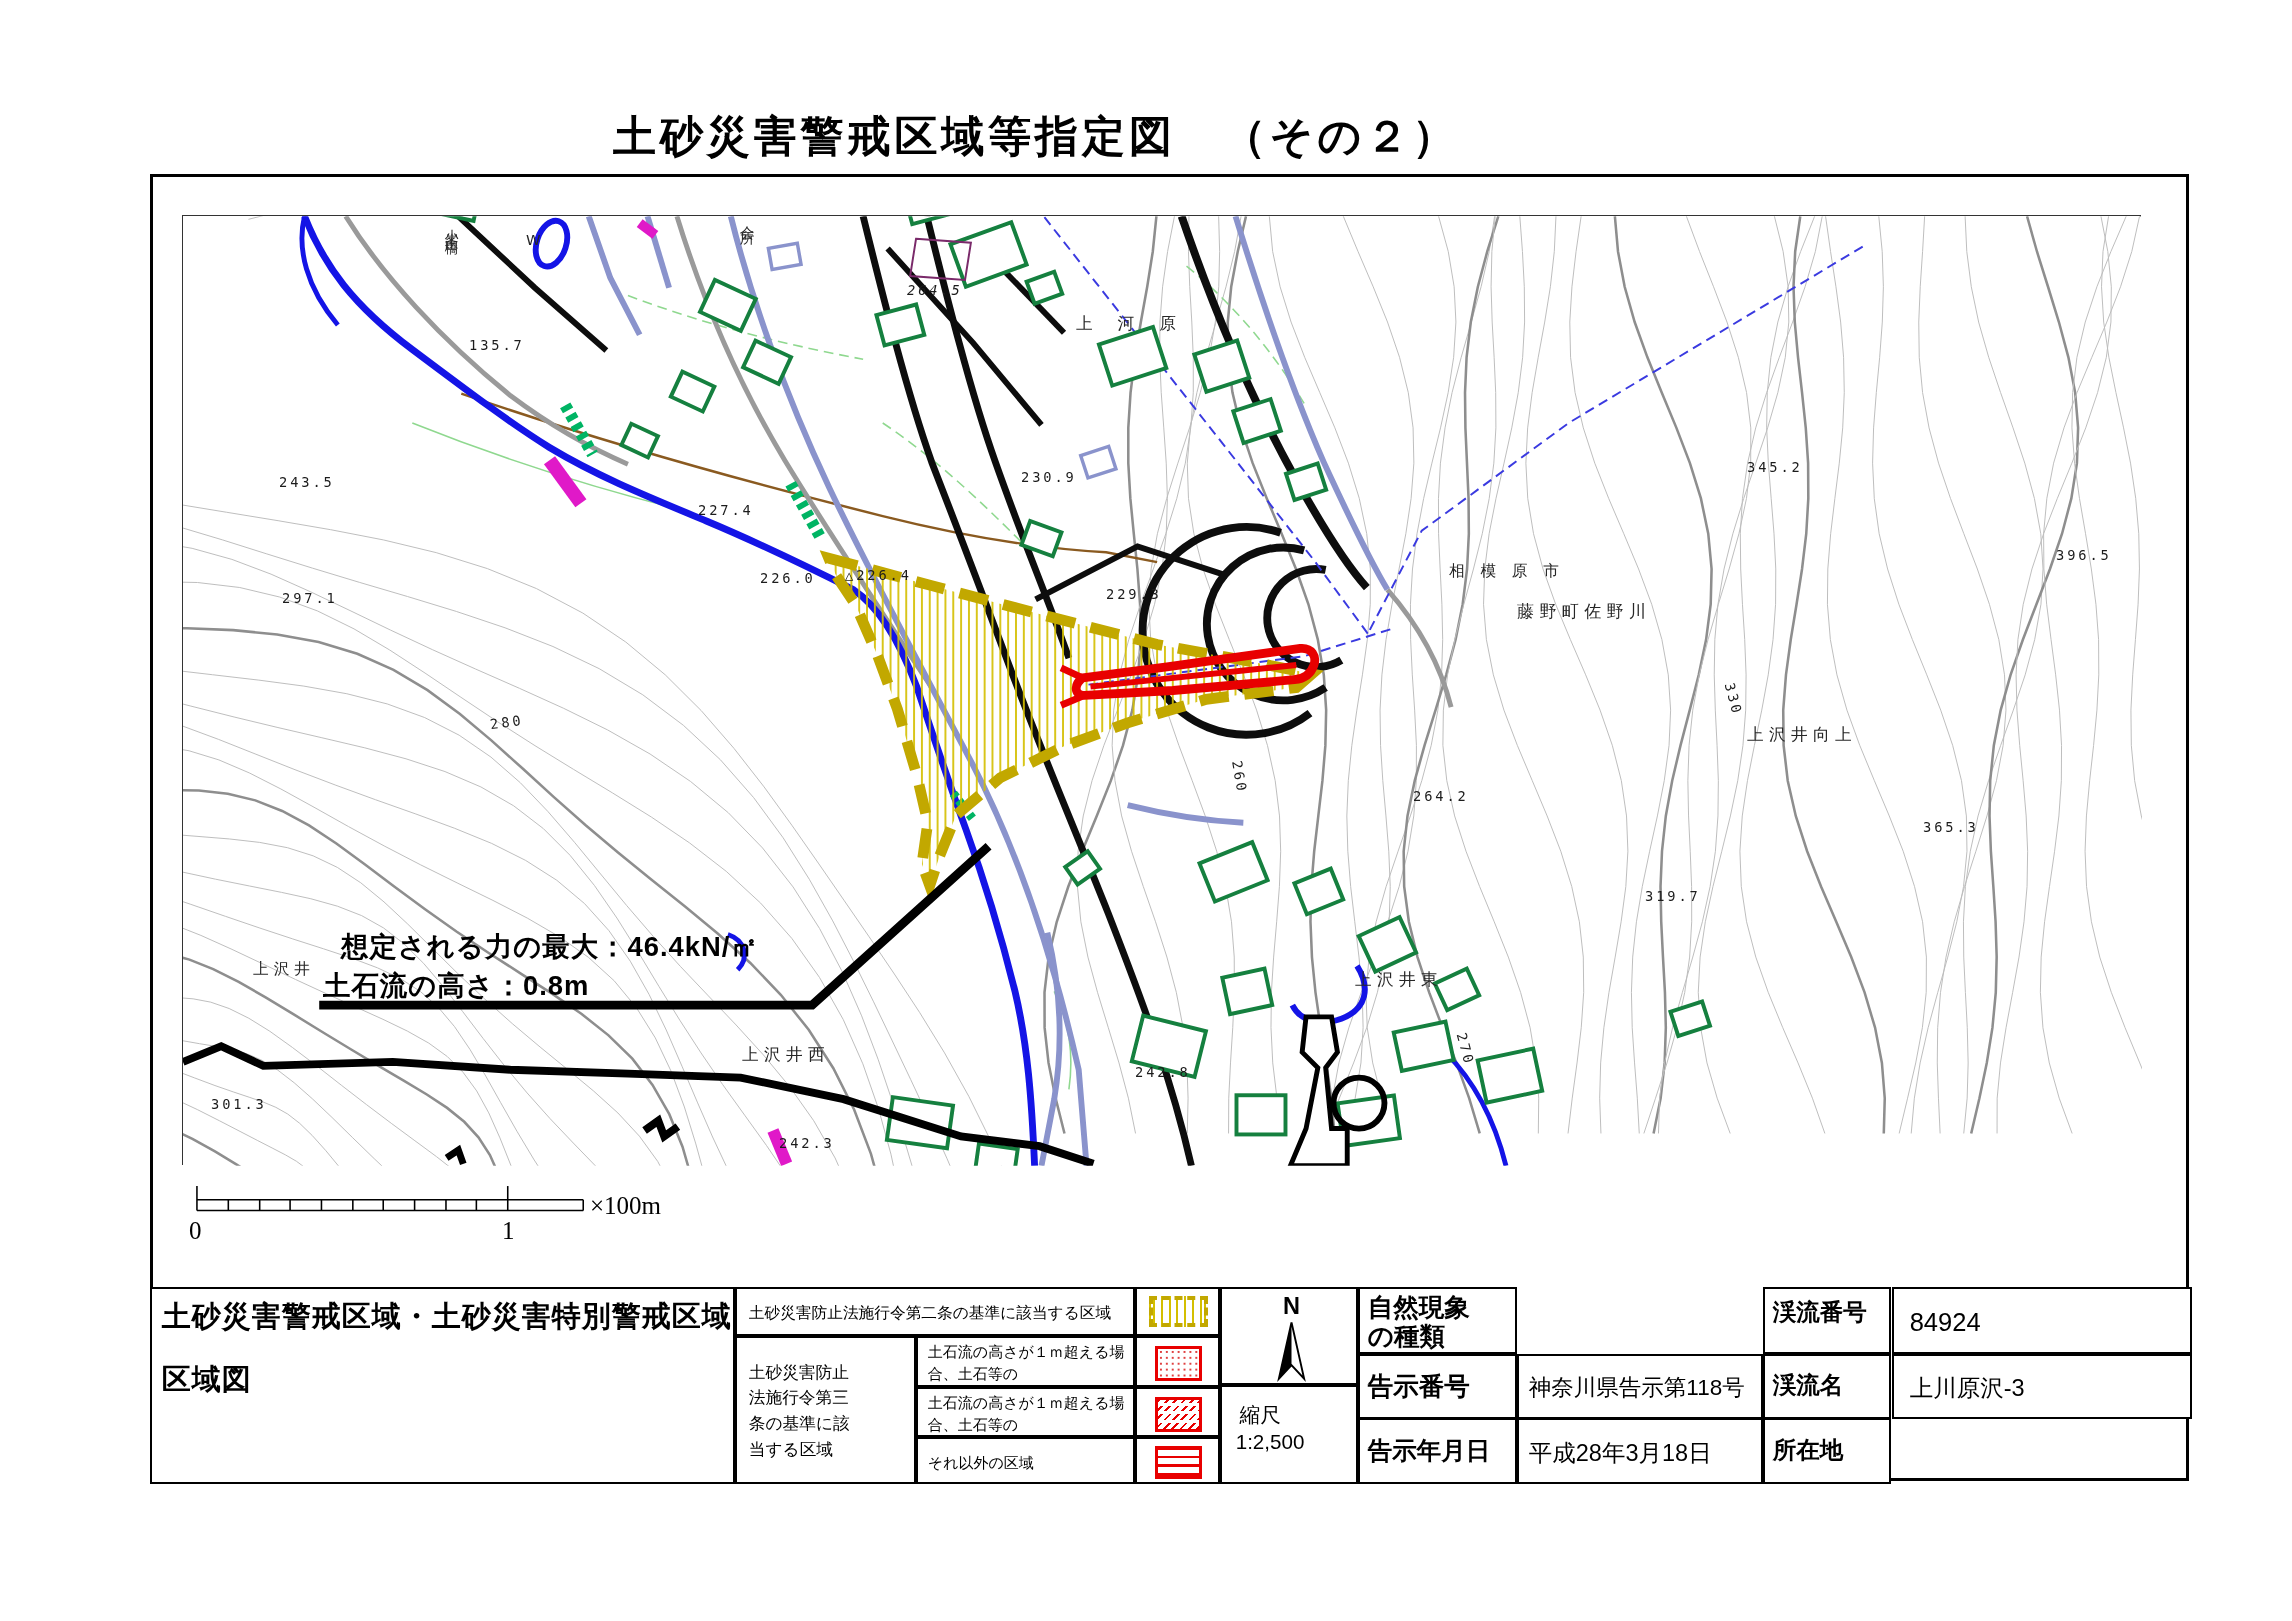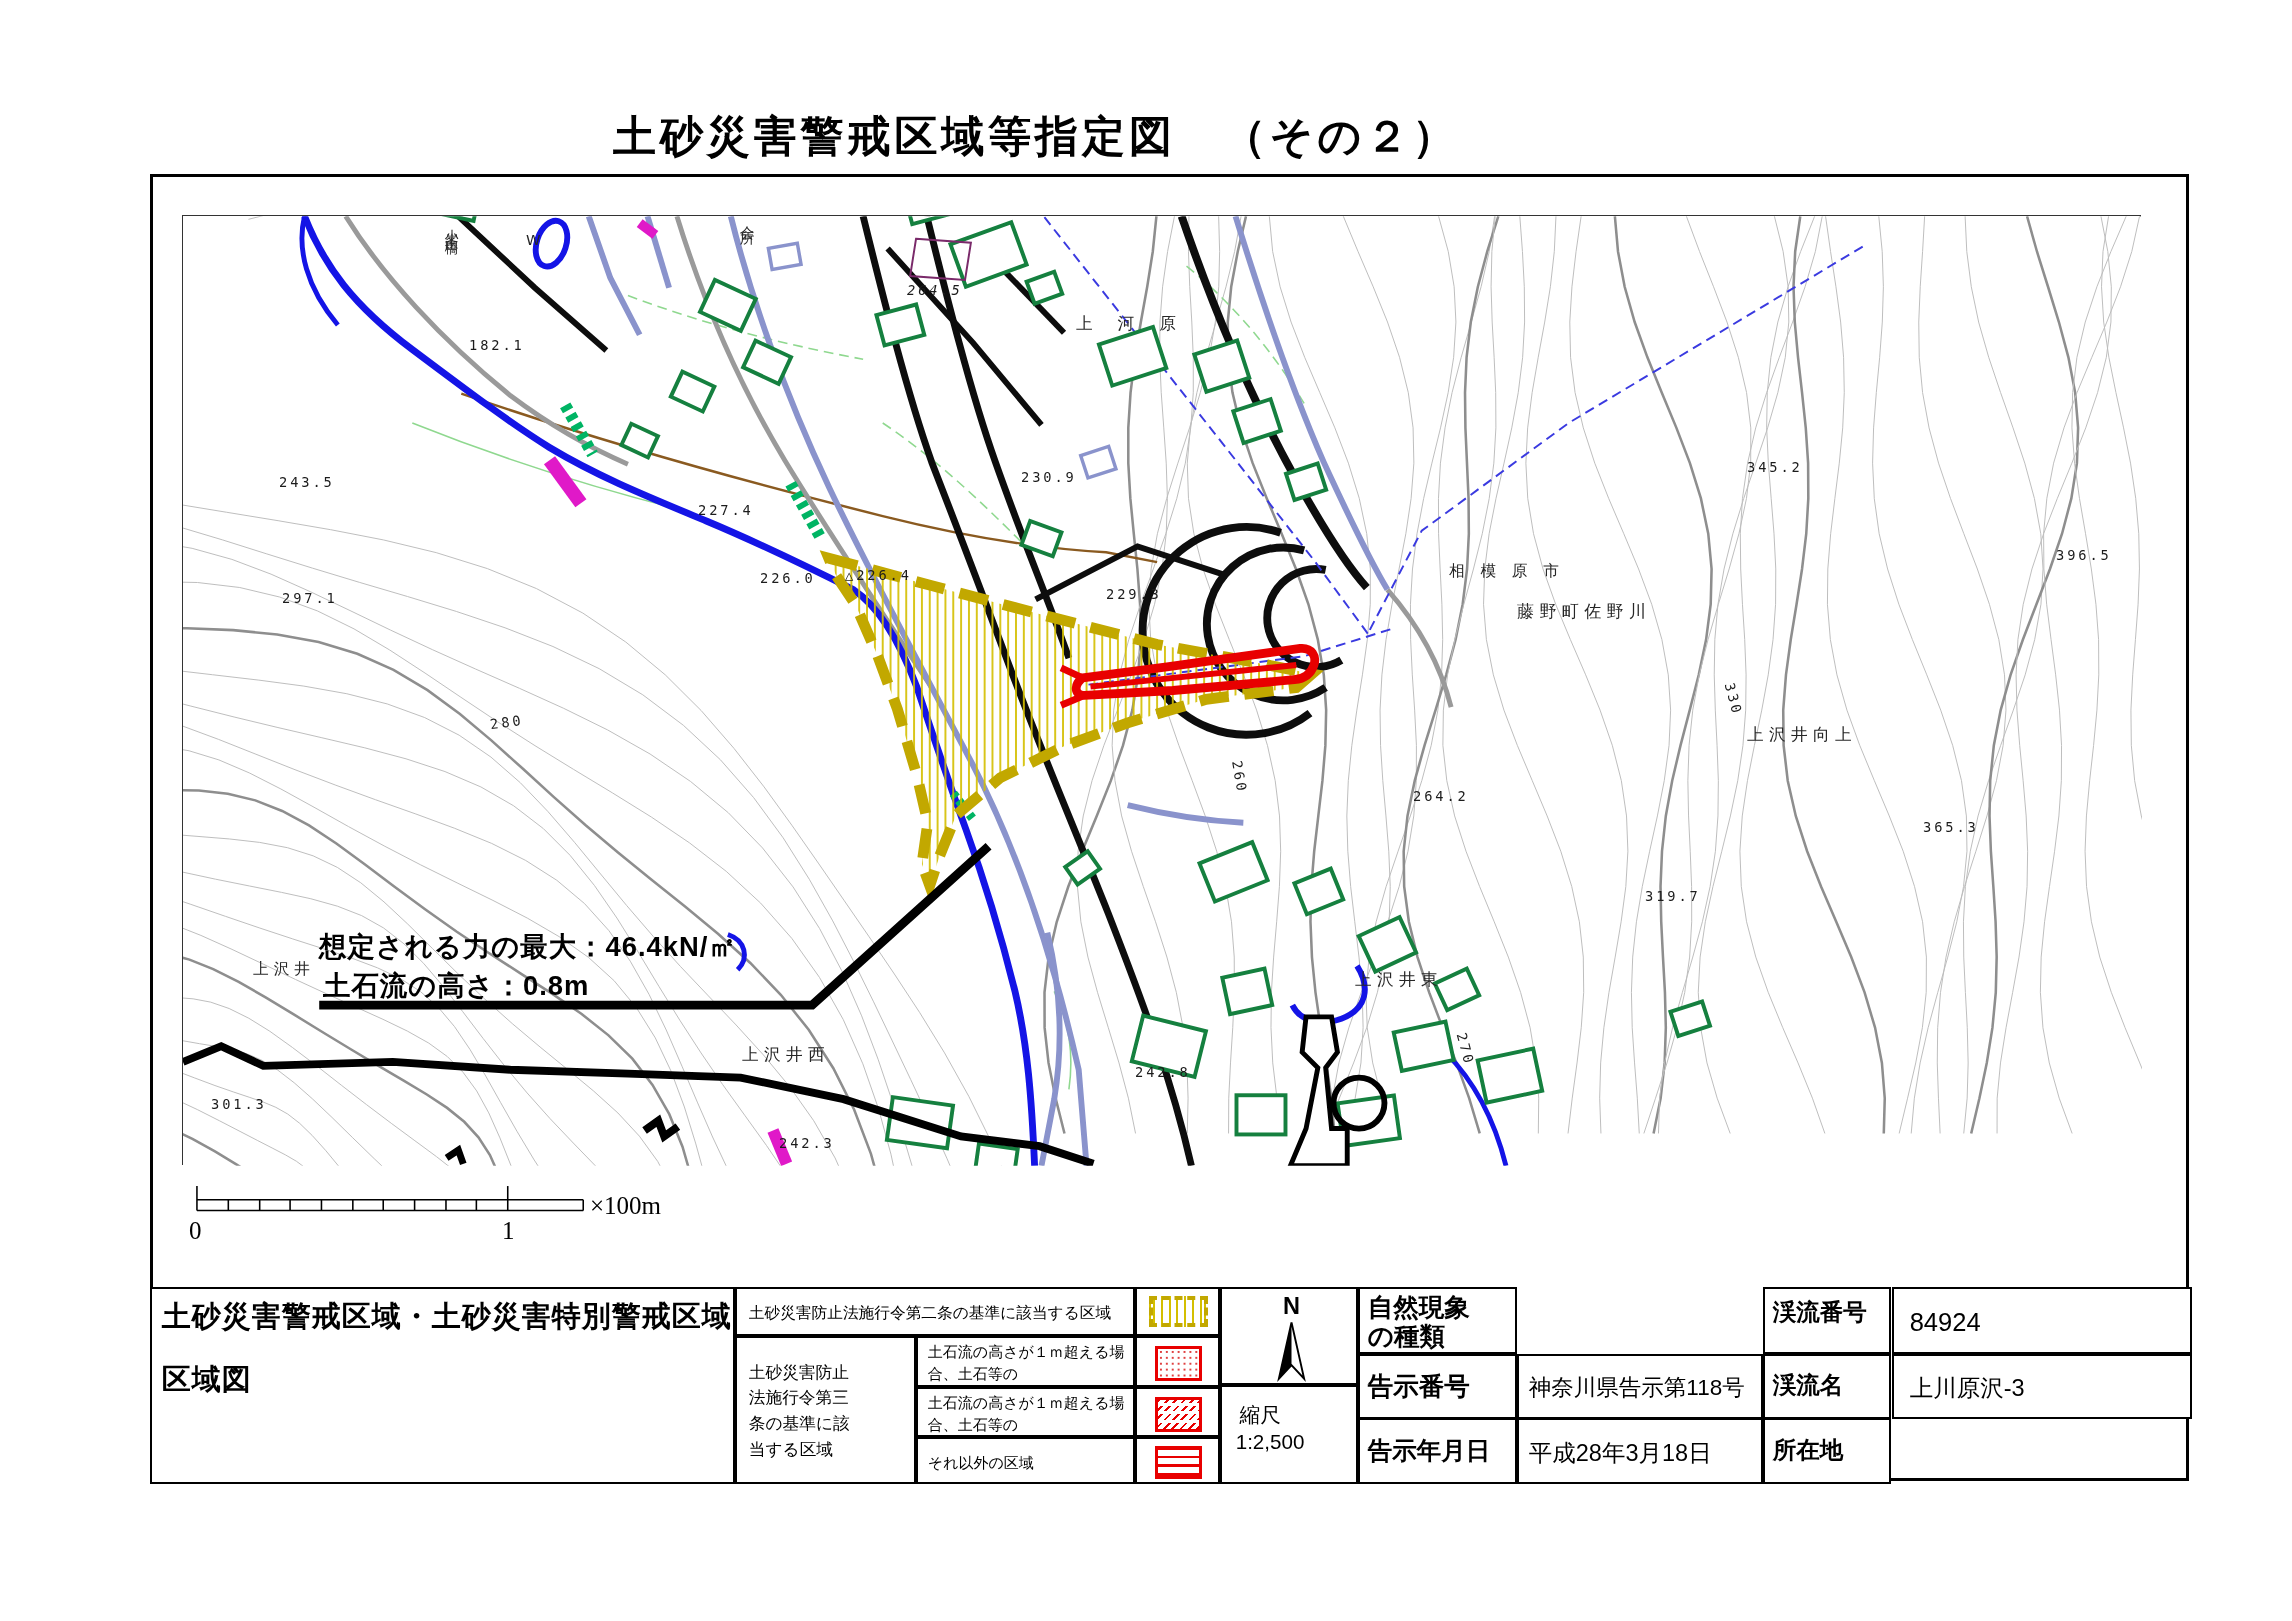--- a/index.html
+++ b/index.html
@@ -233,41 +233,41 @@
           <path stroke-width="8" d="M186,1082 L225,1066 L268,1086 L400,1082 L520,1090 L640,1094 L755,1098 L860,1120 L980,1158 L1060,1168 L1115,1186"></path>
           <path stroke-width="8" d="M657,1152 l14,-10 l6,16 l14,-10"></path>
           <path stroke-width="7" d="M455,1180 l12,-8 l5,14"></path>
         </g>
 
         <path d="M325,1024 L828,1024 L1008,862" stroke="#000" stroke-width="9" fill="none"></path>
       </g>
     </svg>
   </div>
 
-  <div class="anno" style="left:319px;top:929px;text-align:center;">想定される力の最大：46.4kN/㎡</div>
+  <div class="anno" style="left:341px;top:929px;text-align:center;">想定される力の最大：46.4kN/㎡</div>
   <div class="anno" style="left:323px;top:968px;">土石流の高さ：0.8m</div>
 
   <span class="pl" style="left:1076px;top:312px;letter-spacing:9.8px;">上 河 原</span>
   <span class="pl" style="left:1449px;top:561px;font-size:15.7px;">相　模　原　市</span>
   <span class="pl" style="left:1517px;top:600px;font-size:17px;">藤 野 町 佐 野 川</span>
   <span class="pl" style="left:1747px;top:723px;">上 沢 井 向 上</span>
   <span class="pl" style="left:1355px;top:968px;">上 沢 井 東</span>
   <span class="pl" style="left:742px;top:1043px;">上 沢 井 西</span>
   <span class="pl" style="left:253px;top:959px;font-size:15.7px;">上 沢 井</span>
   <span class="pl vert" style="left:737px;top:214px;font-size:14.7px;">会所</span>
   <span class="pl vert" style="left:443px;top:218px;font-size:13.7px;">小峯山橋</span>
   <span class="pl" style="left:526px;top:231px;font-size:14.7px;">W</span>
 
   <span class="el" style="left:845px;top:567px;">△226.4</span>
   <span class="el" style="left:1106px;top:586px;">229.3</span>
   <span class="el" style="left:698px;top:502px;">227.4</span>
   <span class="el" style="left:760px;top:570px;">226.0</span>
   <span class="el" style="left:1021px;top:469px;">230.9</span>
   <span class="el" style="left:907px;top:282px;font-style:italic;">264.5</span>
-  <span class="el" style="left:469px;top:337px;">182.1</span>
+  <span class="el" style="left:469px;top:337px;">135.7</span>
   <span class="el" style="left:279px;top:474px;">243.5</span>
   <span class="el" style="left:282px;top:590px;">297.1</span>
   <span class="el" style="left:490px;top:714px;transform:rotate(-8deg);">280</span>
   <span class="el" style="left:211px;top:1096px;">301.3</span>
   <span class="el" style="left:779px;top:1135px;text-align:right;">242.3</span>
   <span class="el" style="left:1135px;top:1064px;">242.8</span>
   <span class="el" style="left:1413px;top:788px;">264.2</span>
   <span class="el" style="left:1717px;top:691px;transform:rotate(75deg);">330</span>
   <span class="el" style="left:1747px;top:459px;">345.2</span>
   <span class="el" style="left:2056px;top:547px;">396.5</span>

